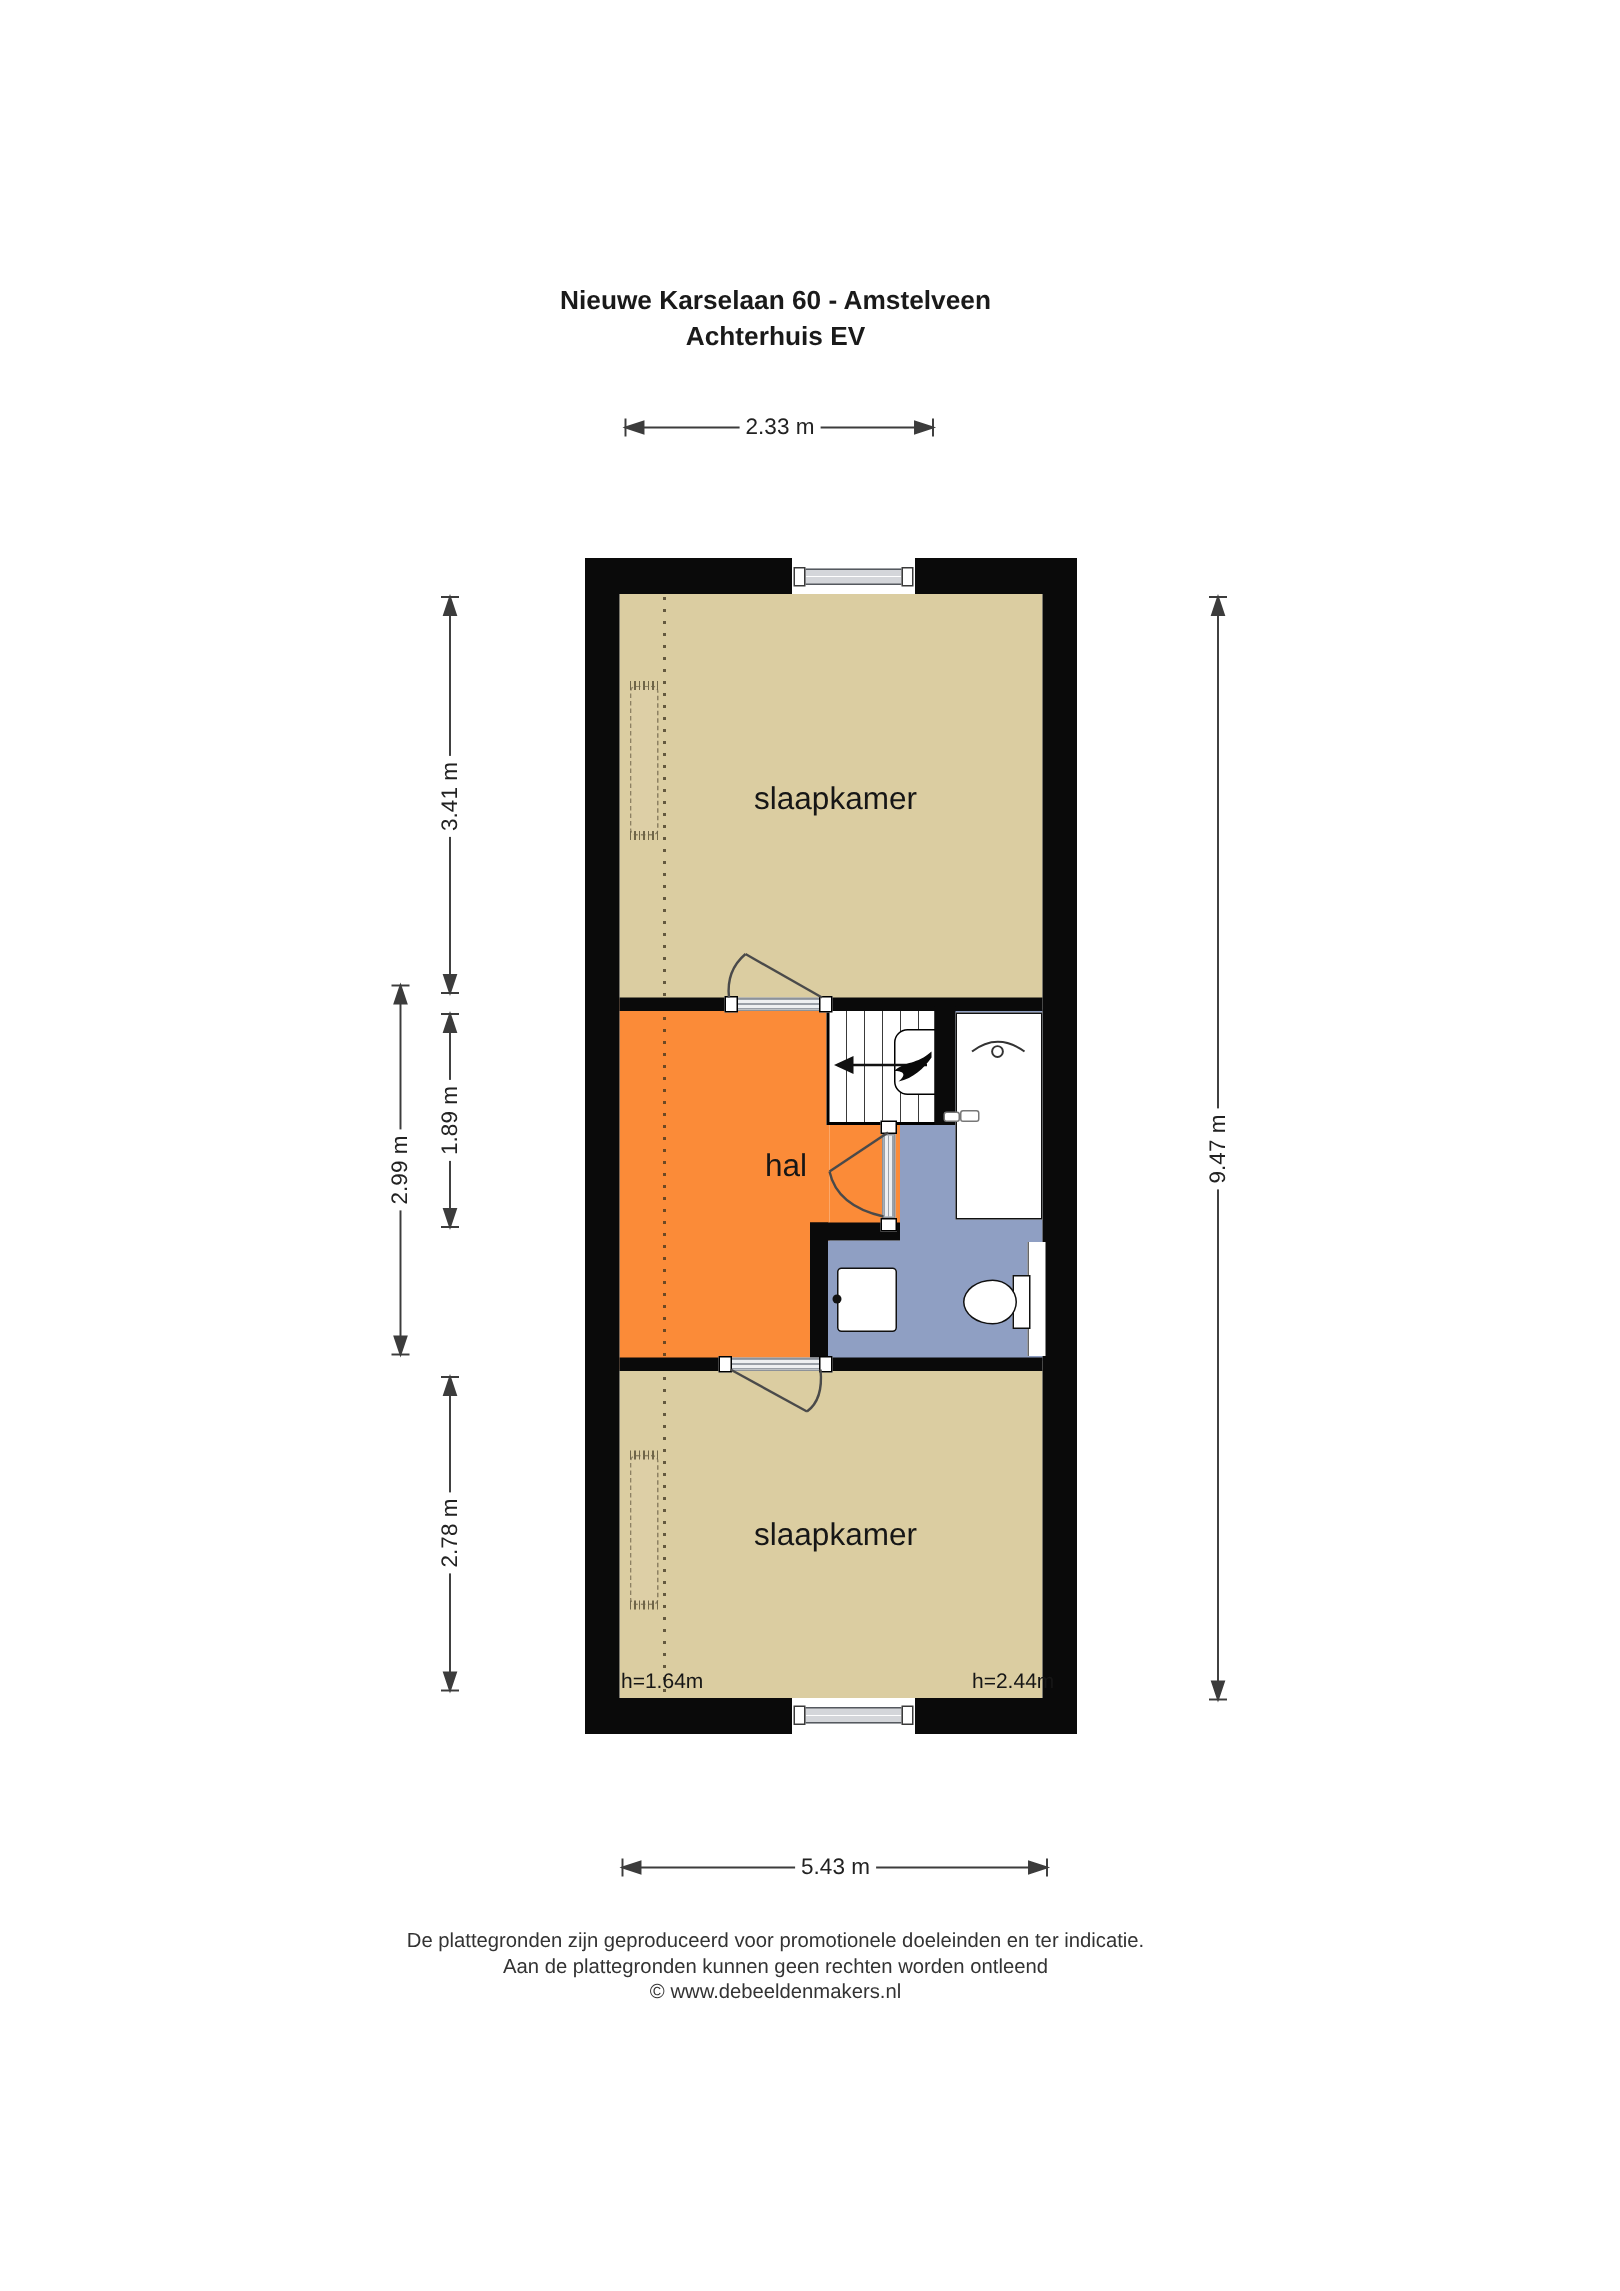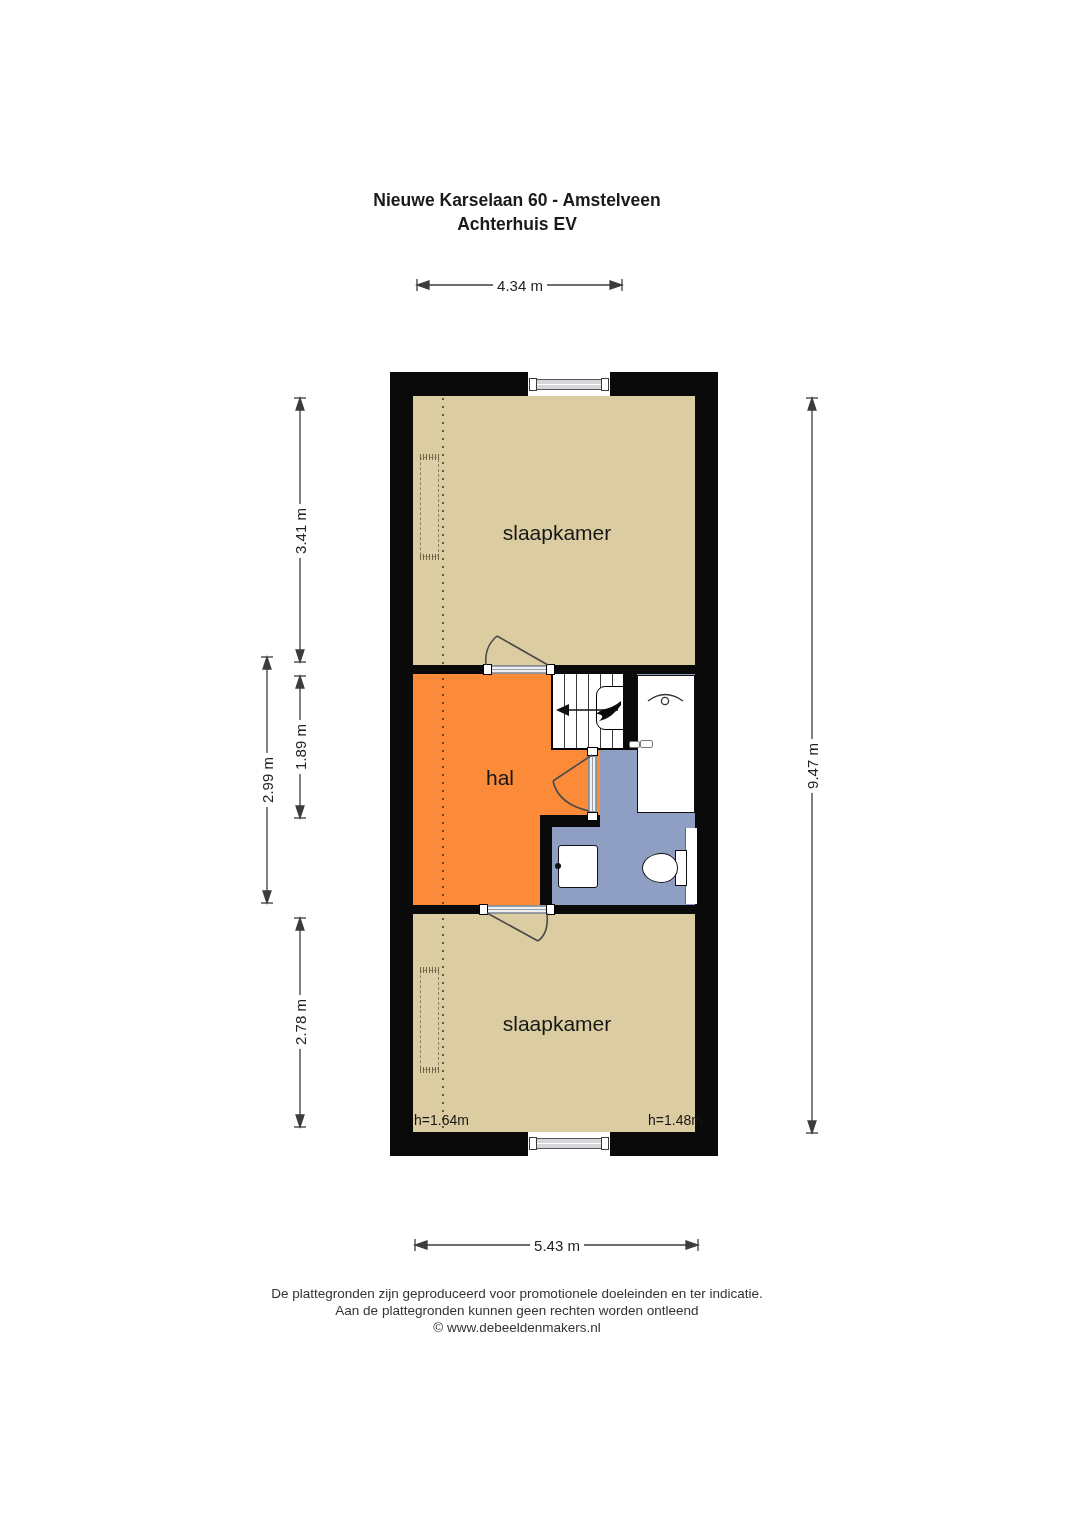--- a/index.html
+++ b/index.html
@@ -204,27 +204,27 @@
         <line x1="261" y1="657" x2="273" y2="657"></line>
           <line x1="261" y1="903" x2="273" y2="903"></line>
         <line x1="267" y1="658" x2="267" y2="902"></line>
         <polygon points="267,657 263,669 271,669"></polygon>
           <polygon points="267,903 263,891 271,891"></polygon>
       </g>
     </g>
   </svg>
 
   <div class="abs room-label" style="left:557px;top:533px">slaapkamer</div>
-  <div class="abs room-label" style="left:500px;top:778px">hal</div>
+  <div class="abs room-label" style="left:524px;top:778px">hal</div>
   <div class="abs room-label" style="left:557px;top:1024px">slaapkamer</div>
 
   <div class="abs h-note" style="left:414px;top:1112px">h=1.64m</div>
-  <div class="abs h-note" style="left:648px;top:1112px">h=1.48m</div>
-
-  <div class="abs dim-label" style="left:520px;top:285px">4.34 m</div>
+  <div class="abs h-note" style="left:648px;top:1112px">h=2.44m</div>
+
+  <div class="abs dim-label" style="left:520px;top:285px">2.33 m</div>
   <div class="abs dim-label" style="left:557px;top:1245px">5.43 m</div>
   <div class="abs dim-label v" style="left:812px;top:766px">9.47 m</div>
   <div class="abs dim-label v" style="left:300px;top:531px">3.41 m</div>
   <div class="abs dim-label v" style="left:300px;top:747px">1.89 m</div>
   <div class="abs dim-label v" style="left:300px;top:1022px">2.78 m</div>
   <div class="abs dim-label v" style="left:267px;top:780px">2.99 m</div>
 
   <div class="abs footer">
     <div>De plattegronden zijn geproduceerd voor promotionele doeleinden en ter indicatie.</div>
     <div>Aan de plattegronden kunnen geen rechten worden ontleend</div>

